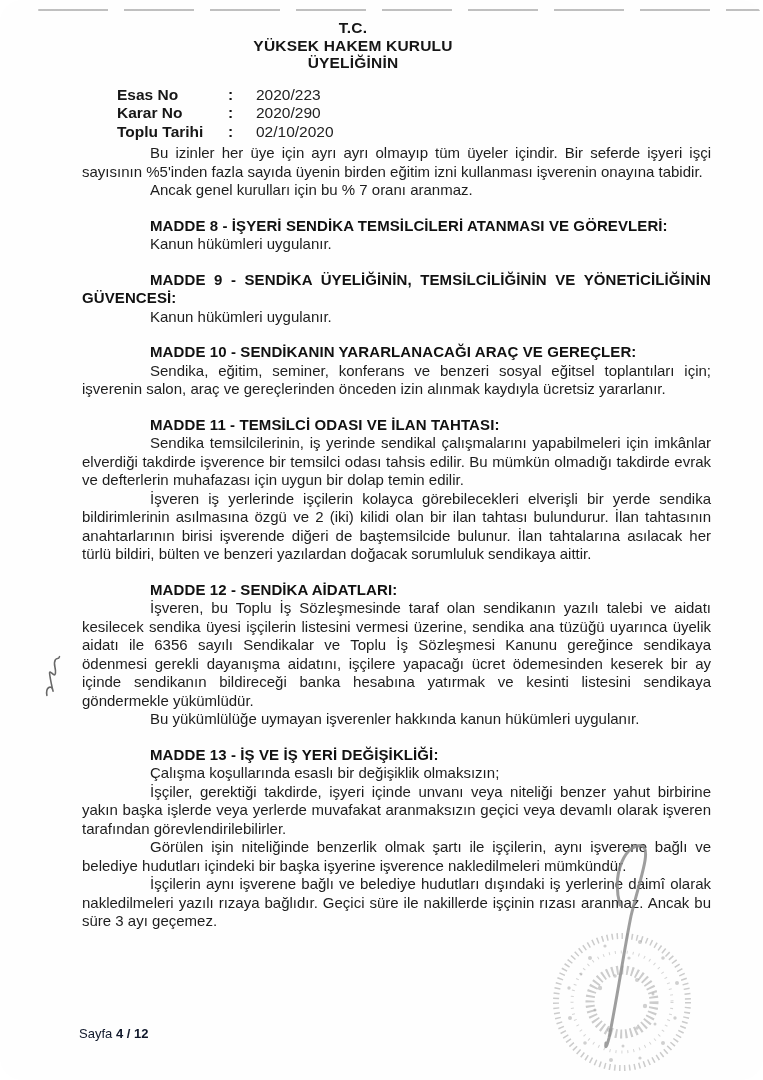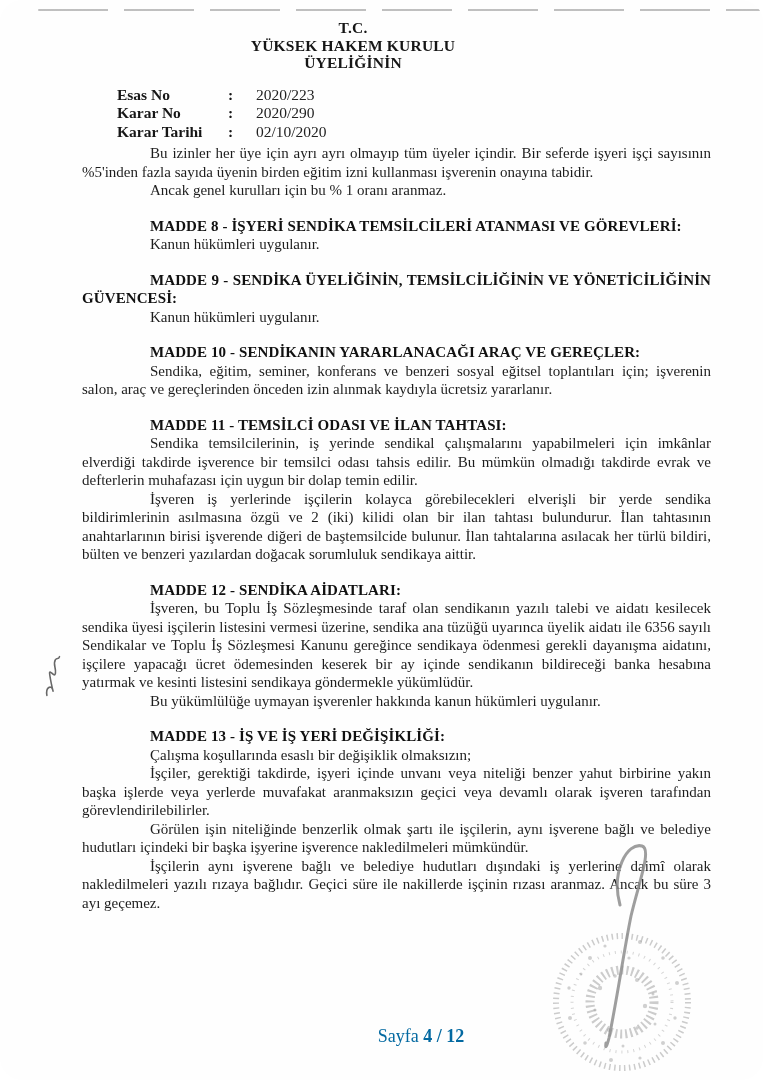--- a/index.html
+++ b/index.html
@@ -6,21 +6,21 @@
     margin: 0;
     padding: 0;
     background: #ffffff;
   }
   .page {
     position: relative;
     width: 763px;
     height: 1080px;
     background: #fefefe;
     overflow: hidden;
-    font-family: Liberation Serif, serif;
+    font-family: Liberation Sans, sans-serif;
     color: #1d1d1d;
     border-radius: 22px;
   }
   
   .scanline {
     position: absolute;
     top: 9px;
     left: 38px;
     right: 0;
     height: 2px;
@@ -79,23 +79,22 @@
     font-weight: bold;
     color: #111;
     letter-spacing: 0.1px;
   }
   .gap { margin-top: 17px; }
   .footer {
     position: absolute;
     top: 1026px;
     left: 79px;
     width: 684px;
-    text-align: center;
-    font-size: 18px;
-    color: #0369a1;
+    font-size: 13px;
+    color: #0f172a;
   }
   .footer .pg-value { font-weight: bold; }
   .paraph-svg {
     position: absolute;
     left: 34px;
     top: 656px;
     transform: rotate(-36deg);
     opacity: .85;
   }
   .stamp-svg {
@@ -123,29 +122,29 @@
       <span class="meta-label">Esas No</span>
       <span class="meta-sep">:</span>
       <span class="meta-value">2020/223</span>
     </div>
     <div class="meta-row">
       <span class="meta-label">Karar No</span>
       <span class="meta-sep">:</span>
       <span class="meta-value">2020/290</span>
     </div>
     <div class="meta-row">
-      <span class="meta-label">Karar Tarihi</span>
+      <span class="meta-label">Toplu Tarihi</span>
       <span class="meta-sep">:</span>
       <span class="meta-value">02/10/2020</span>
     </div>
   </section>
 
   <main class="body">
     <p class="para">Bu izinler her üye için ayrı ayrı olmayıp tüm üyeler içindir. Bir seferde işyeri işçi sayısının %5'inden fazla sayıda üyenin birden eğitim izni kullanması işverenin onayına tabidir.</p>
-    <p class="para">Ancak genel kurulları için bu % 1 oranı aranmaz.</p>
+    <p class="para">Ancak genel kurulları için bu % 7 oranı aranmaz.</p>
     <p class="heading gap">MADDE 8 - İŞYERİ SENDİKA TEMSİLCİLERİ ATANMASI VE GÖREVLERİ:</p>
     <p class="para">Kanun hükümleri uygulanır.</p>
     <p class="heading gap">MADDE 9 - SENDİKA ÜYELİĞİNİN, TEMSİLCİLİĞİNİN VE YÖNETİCİLİĞİNİN GÜVENCESİ:</p>
     <p class="para">Kanun hükümleri uygulanır.</p>
     <p class="heading gap">MADDE 10 - SENDİKANIN YARARLANACAĞI ARAÇ VE GEREÇLER:</p>
     <p class="para">Sendika, eğitim, seminer, konferans ve benzeri sosyal eğitsel toplantıları için; işverenin salon, araç ve gereçlerinden önceden izin alınmak kaydıyla ücretsiz yararlanır.</p>
     <p class="heading gap">MADDE 11 - TEMSİLCİ ODASI VE İLAN TAHTASI:</p>
     <p class="para">Sendika temsilcilerinin, iş yerinde sendikal çalışmalarını yapabilmeleri için imkânlar elverdiği takdirde işverence bir temsilci odası tahsis edilir. Bu mümkün olmadığı takdirde evrak ve defterlerin muhafazası için uygun bir dolap temin edilir.</p>
     <p class="para">İşveren iş yerlerinde işçilerin kolayca görebilecekleri elverişli bir yerde sendika bildirimlerinin asılmasına özgü ve 2 (iki) kilidi olan bir ilan tahtası bulundurur. İlan tahtasının anahtarlarının birisi işverende diğeri de baştemsilcide bulunur. İlan tahtalarına asılacak her türlü bildiri, bülten ve benzeri yazılardan doğacak sorumluluk sendikaya aittir.</p>
     <p class="heading gap">MADDE 12 - SENDİKA AİDATLARI:</p>

